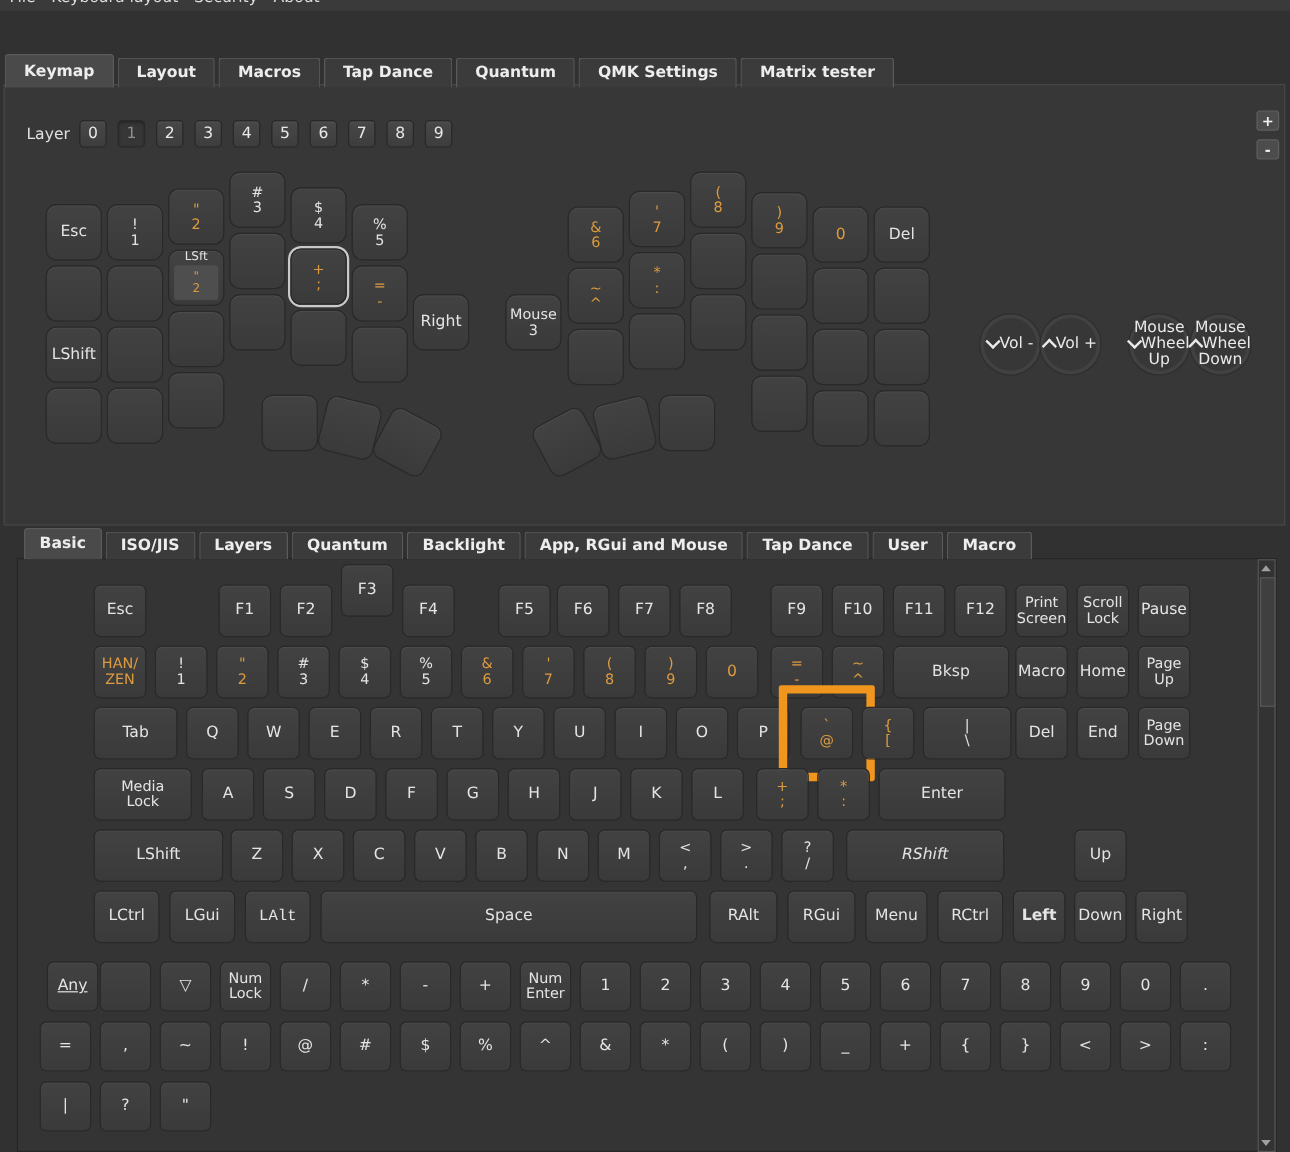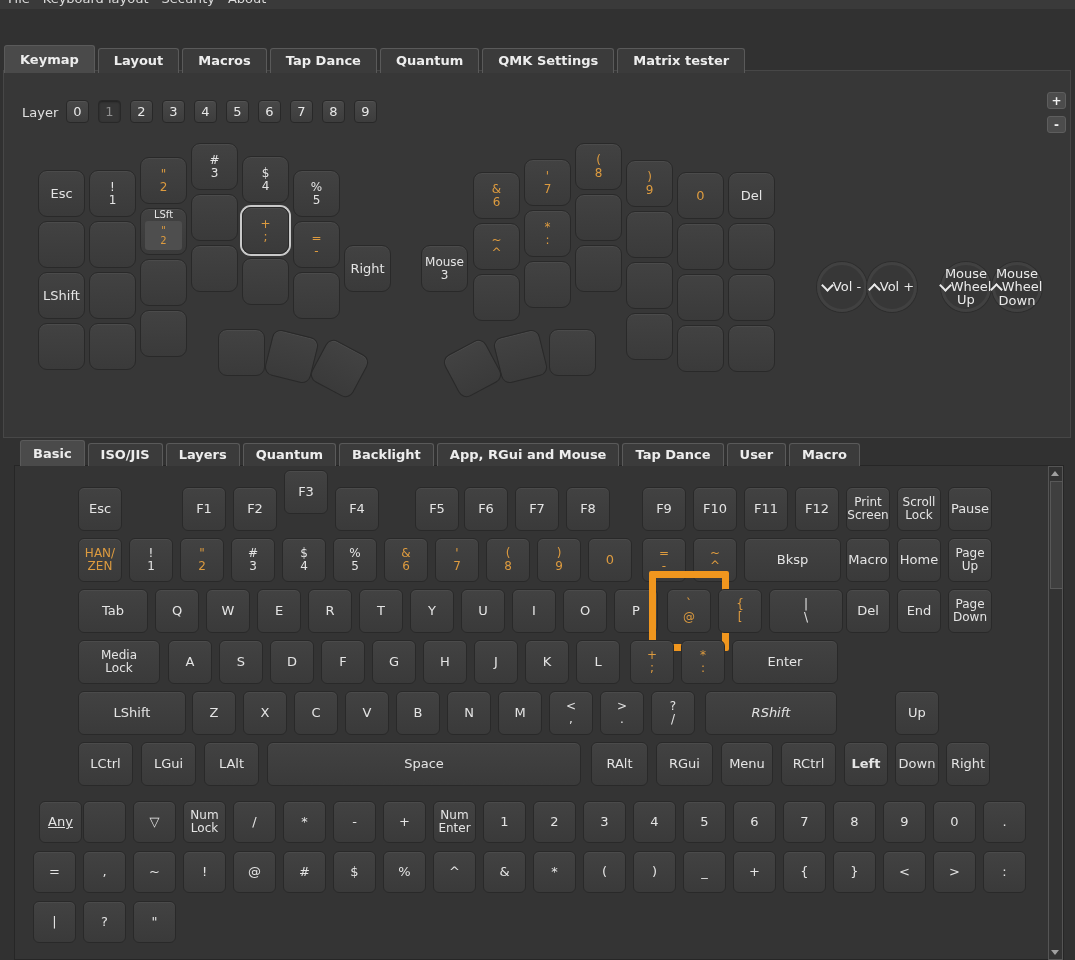--- a/index.html
+++ b/index.html
@@ -400,21 +400,21 @@
         <span class="tl">.</span>
       </div>
       <div class="k pk" style="left: 651px; top: 691px; width: 44px; height: 44px;">
         <span class="tl">?</span>
         <span class="tl">/</span>
       </div>
       <div class="k pk" style="left: 705px; top: 691px; width: 132px; height: 44px; font-style: italic;">RShift</div>
       <div class="k pk" style="left: 895px; top: 691px; width: 44px; height: 44px;">Up</div>
       <div class="k pk" style="left: 78px; top: 742px; width: 55px; height: 44px;">LCtrl</div>
       <div class="k pk" style="left: 141px; top: 742px; width: 55px; height: 44px;">LGui</div>
-      <div class="k pk" style="left: 204px; top: 742px; width: 55px; height: 44px;">LAlt</div>
+      <div class="k pk" style="left: 204px; top: 742px; width: 55px; height: 44px; font-family: Liberation Mono, monospace;">LAlt</div>
       <div class="k pk" style="left: 267px; top: 742px; width: 314px; height: 44px;">Space</div>
       <div class="k pk" style="left: 591px; top: 742px; width: 57px; height: 44px;">RAlt</div>
       <div class="k pk" style="left: 656px; top: 742px; width: 57px; height: 44px;">RGui</div>
       <div class="k pk" style="left: 721px; top: 742px; width: 52px; height: 44px;">Menu</div>
       <div class="k pk" style="left: 781px; top: 742px; width: 55px; height: 44px;">RCtrl</div>
       <div class="k pk" style="left: 844px; top: 742px; width: 44px; height: 44px; font-weight: bold;">Left</div>
       <div class="k pk" style="left: 895px; top: 742px; width: 44px; height: 44px;">Down</div>
       <div class="k pk" style="left: 946px; top: 742px; width: 44px; height: 44px;">Right</div>
       <div class="k pk" style="left: 39px; top: 801px; width: 43px; height: 42px; text-decoration: underline;">Any</div>
       <div class="k pk" style="left: 83px; top: 801px; width: 43px; height: 42px;"></div>

